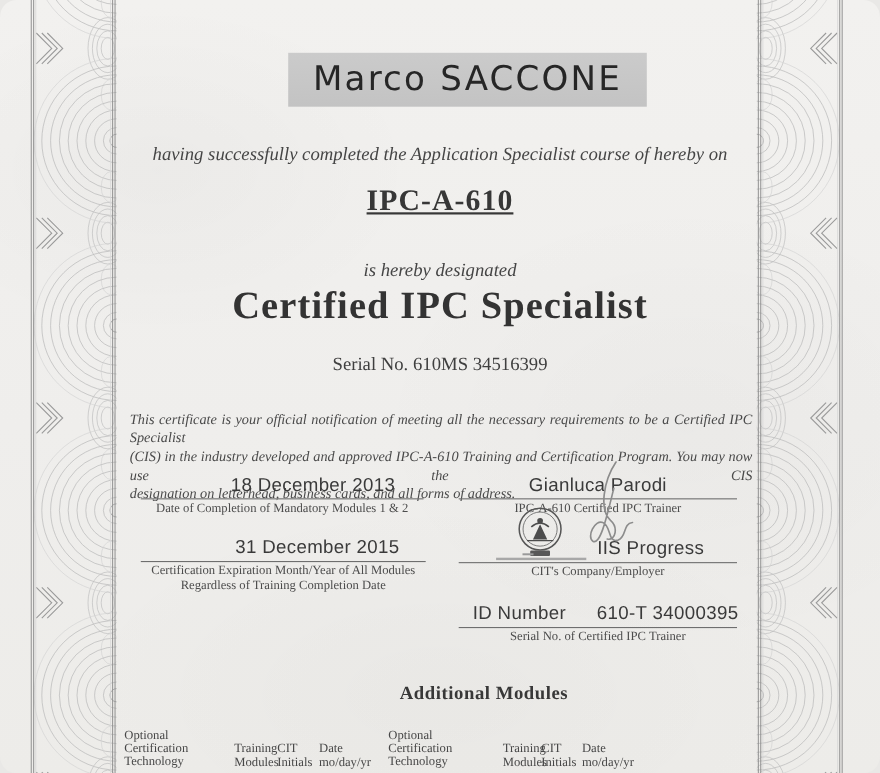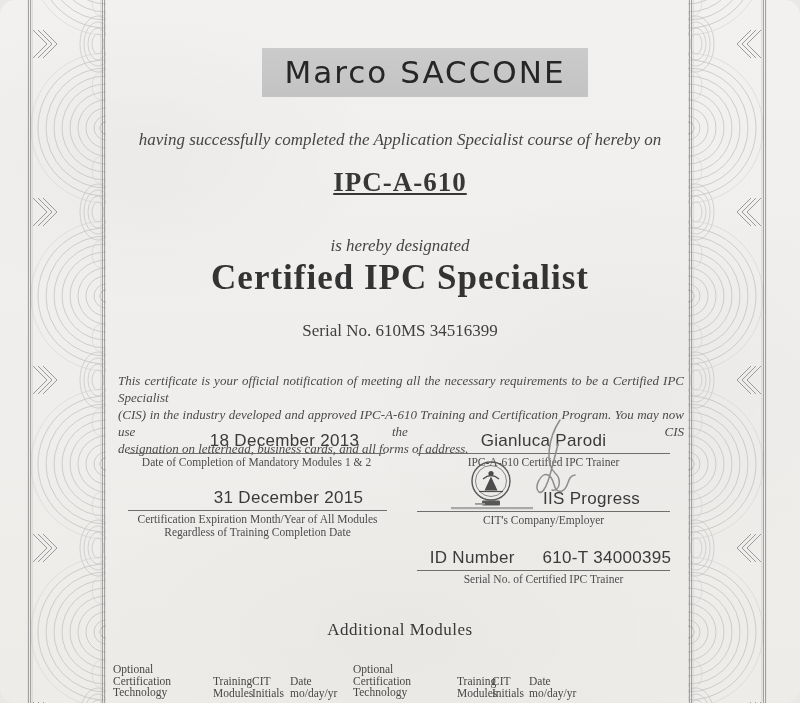--- a/index.html
+++ b/index.html
@@ -54,21 +54,21 @@
   #field-completion{left:128px;top:431px;width:257px;}
   #field-completion .value{text-indent:56px;}
   #field-trainer{left:417px;top:431px;width:253px;}
   #field-expiration{left:128px;top:488px;width:259px;}
   #field-expiration .value{text-indent:62px;}
   #field-employer{left:417px;top:489px;width:253px;}
   #field-employer .value{text-indent:96px;}
   #field-id{left:417px;top:548px;width:253px;}
   #field-id .value{display:flex;gap:28px;justify-content:center;padding-left:14px;text-align:left;}
 
-  #additional-title{top:620px;font-weight:normal;font-size:17px;letter-spacing:.5px;color:#383838;}
+  #additional-title{top:620px;font-weight:bold;font-size:17px;letter-spacing:.5px;color:#383838;padding-left:40px;}
 
   .thead{font-size:11.5px;line-height:11.5px;color:#474747;}
   .thead span{display:block;}
   .thead.c{text-align:left;font-family:Liberation Serif, serif;}
   #g1-optional{left:113px;top:664px;}
   #g1-training{left:213px;top:676px;}
   #g1-cit{left:252px;top:676px;width:38px;}
   #g1-date{left:290px;top:676px;width:50px;}
   #g2-optional{left:353px;top:664px;}
   #g2-training{left:457px;top:676px;}

